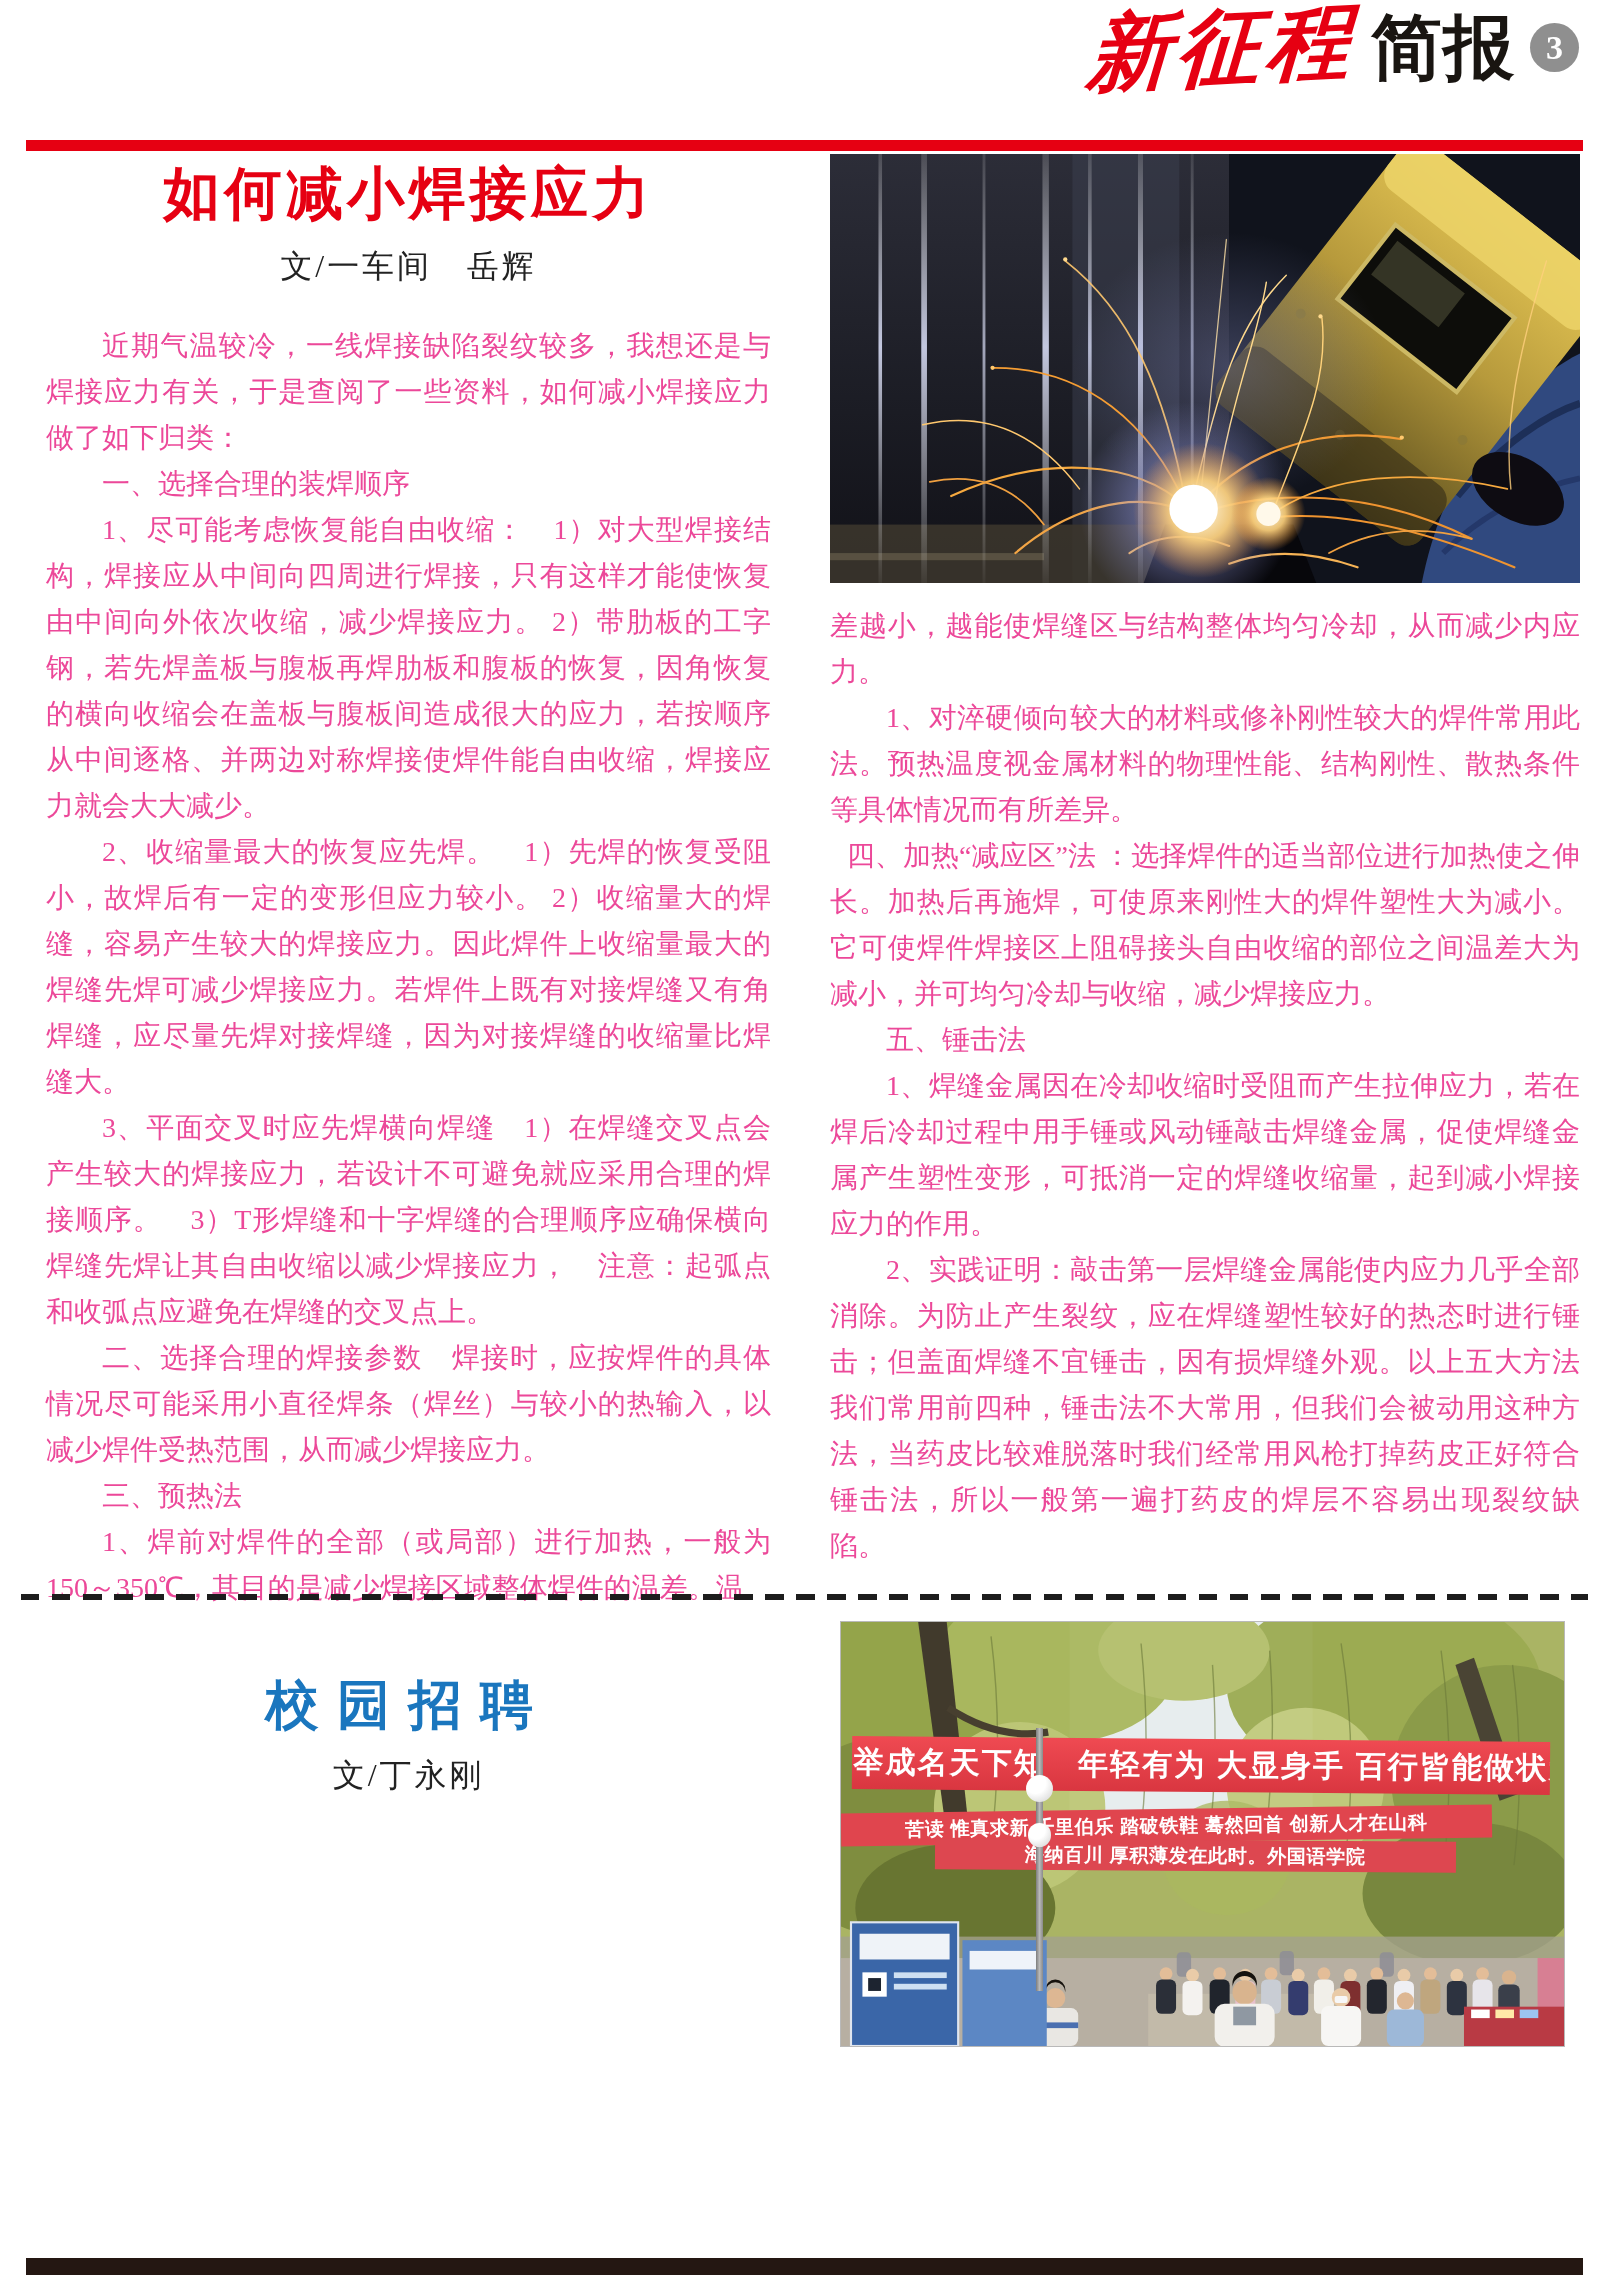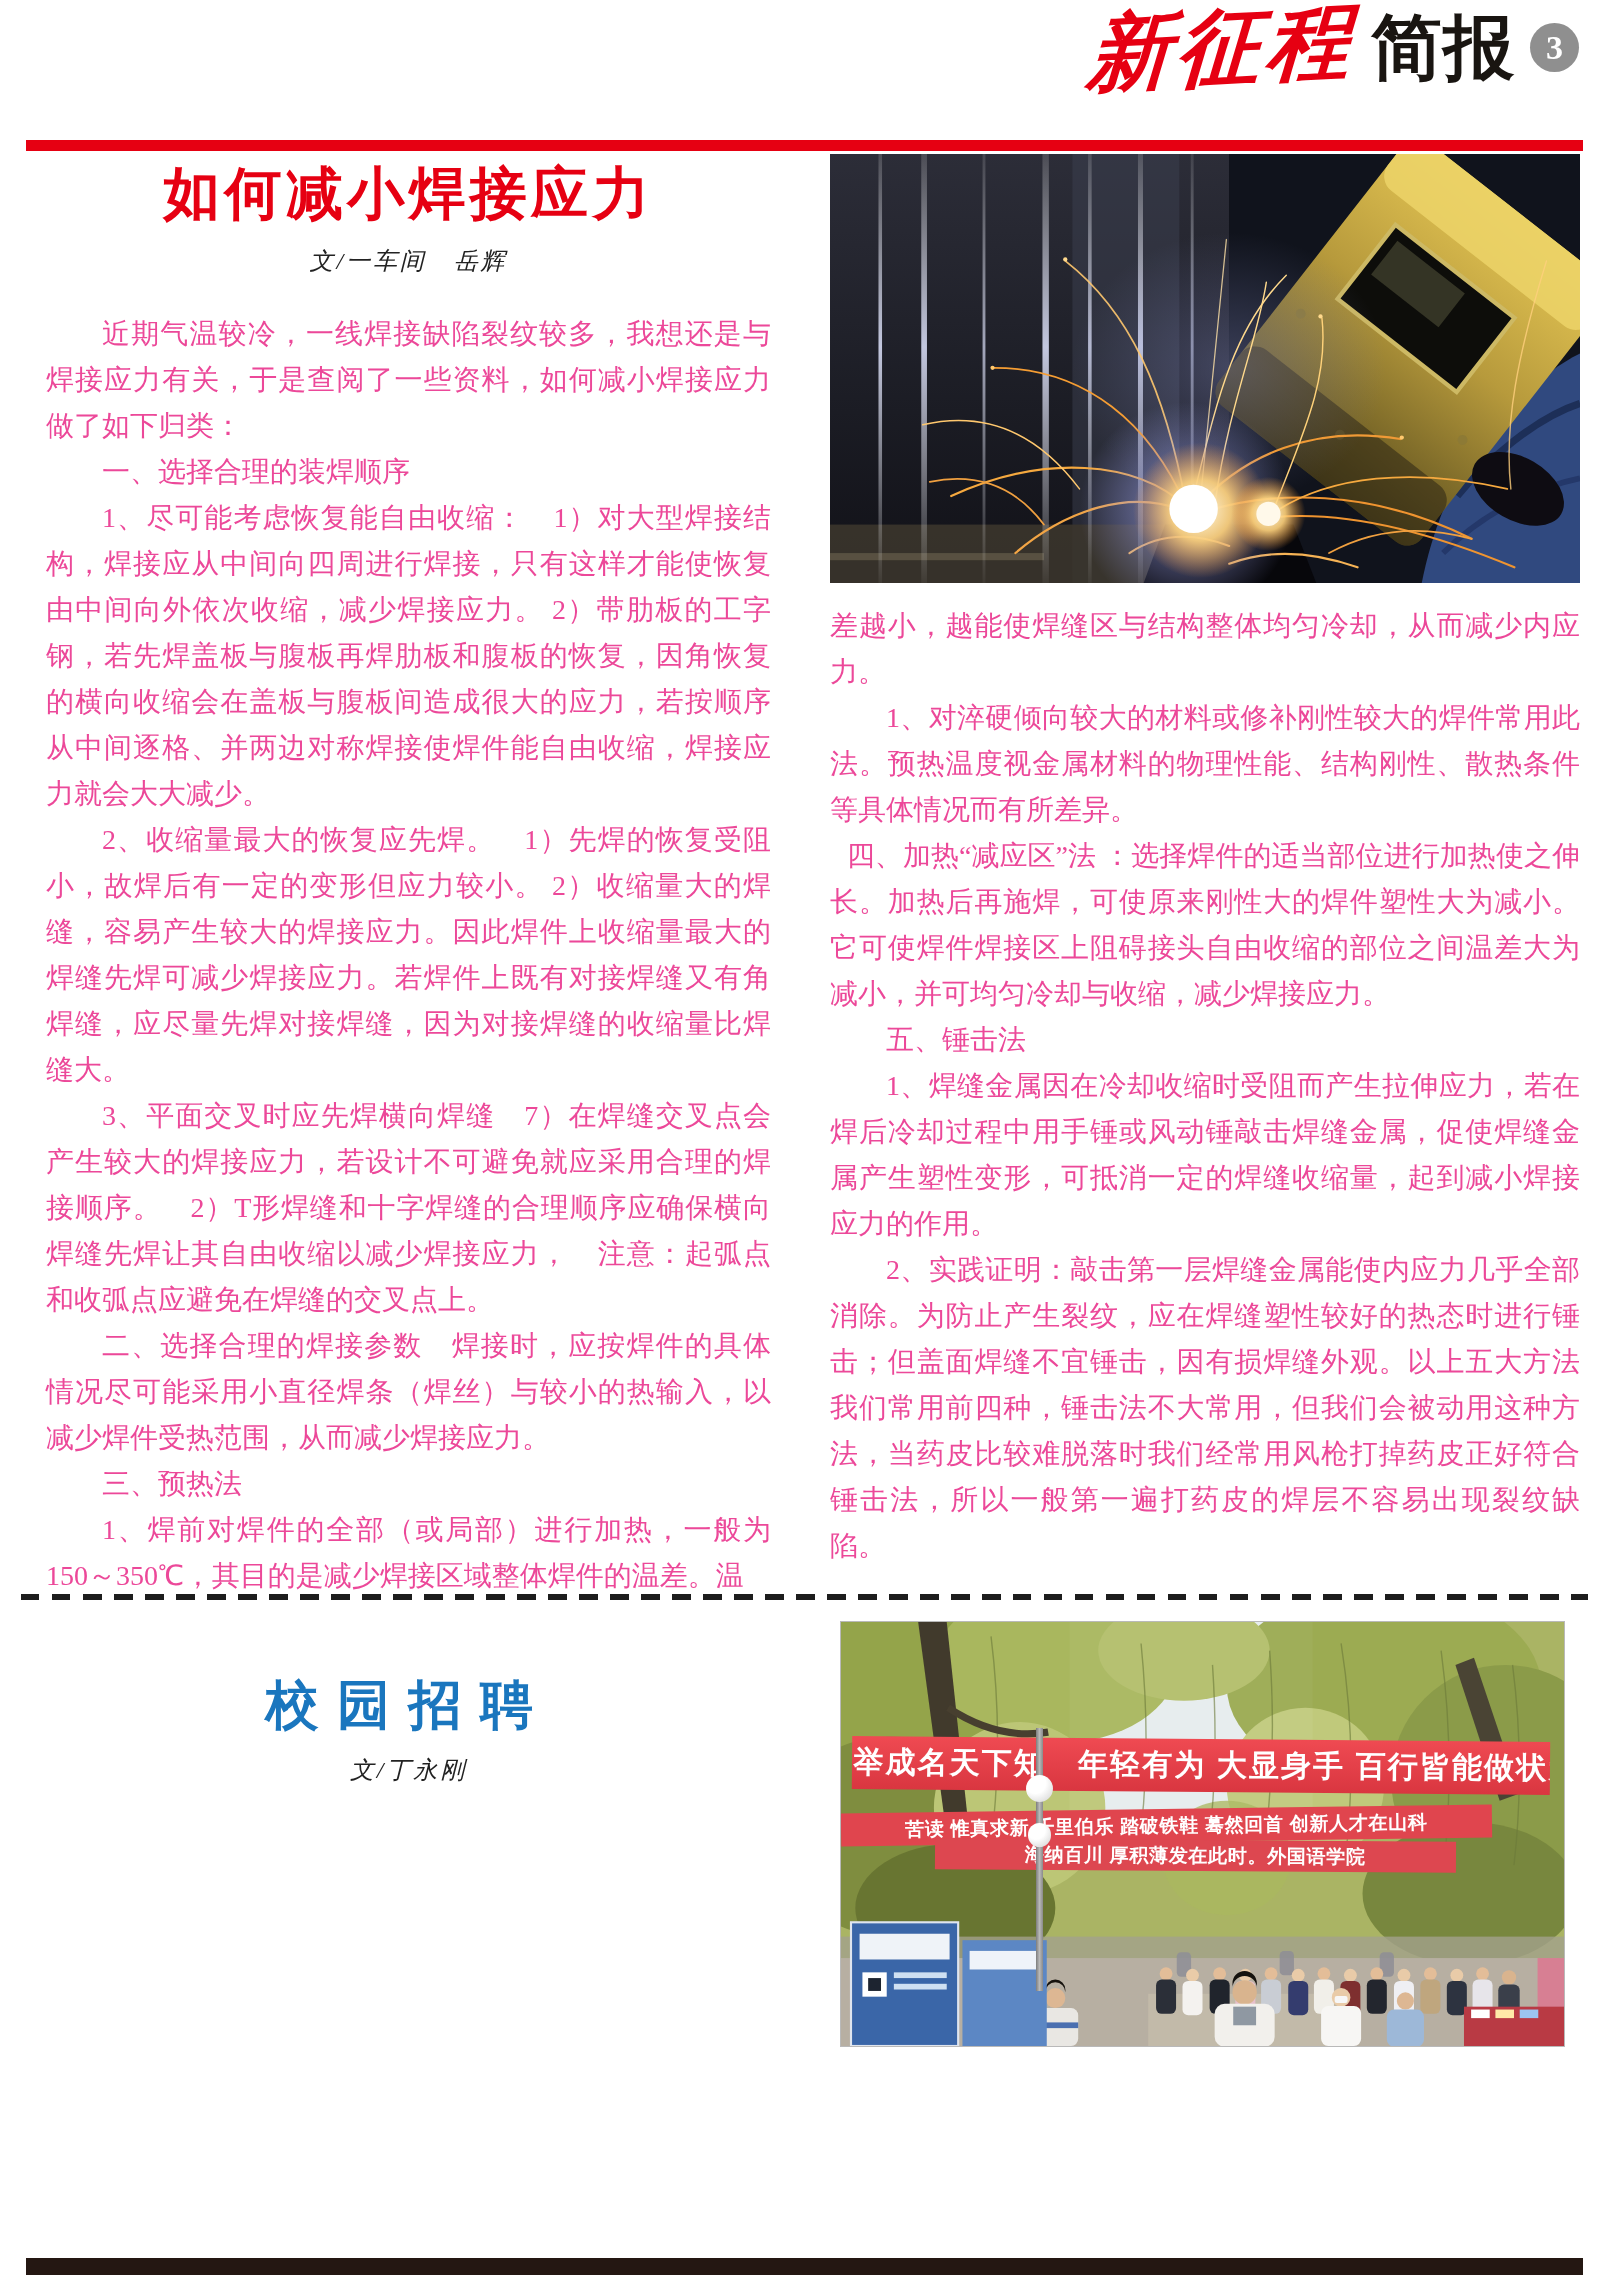--- a/index.html
+++ b/index.html
@@ -15,21 +15,21 @@
   .badge{width:49px;height:49px;border-radius:50%;background:#8f8f8f;color:#fff;
         display:flex;align-items:center;justify-content:center;font-size:34px;font-weight:bold;
         font-family:"Liberation Serif",serif;}
   .rule-red{position:absolute;left:26px;right:26px;top:140px;height:10.7px;background:#e60012;}
   
   .col-left{position:absolute;left:46px;width:725px;}
   .col-right{position:absolute;left:830px;width:750px;}
   h1.art-title{margin:0;text-align:center;font-family:"Liberation Sans",sans-serif;
         font-weight:bold;color:#e60012;font-size:57px;letter-spacing:4.3px;line-height:1.15;}
   h1.art-title.blue{color:#1a76be;letter-spacing:18.5px;font-size:53px;}
-  .byline{text-align:center;font-size:24px;color:#222;margin-top:18.5px;font-style:italic;
+  .byline{text-align:center;font-size:32px;color:#222;margin-top:18.5px;
         letter-spacing:2.9px;}
   .bodytext p{margin:0;font-size:28px;line-height:46px;text-align:justify;
         font-family:"Liberation Serif",serif;color:#ec4899;}
   .ind{text-indent:2em;} .ind-sm{text-indent:0.6em;} .noind{text-indent:0;}
   
   .divider{position:absolute;left:21.4px;right:21.4px;top:1594px;height:6.4px;
         background:repeating-linear-gradient(90deg,#1d1d1d 0 18.5px,transparent 18.5px 31px);}
   
   .photo-weld{position:absolute;left:830px;top:154px;width:750px;height:429px;
         background:#0b0c11;overflow:hidden;}
@@ -68,21 +68,21 @@
   <div class="rule-red"></div>
 
   <div class="col-left" style="top:161px;">
     <h1 class="art-title">如何减小焊接应力</h1>
     <div class="byline">文/一车间　岳辉</div>
     <div class="bodytext" style="margin-top:34px;">
       <p class="ind">近期气温较冷，一线焊接缺陷裂纹较多，我想还是与焊接应力有关，于是查阅了一些资料，如何减小焊接应力做了如下归类：</p>
       <p class="ind">一、选择合理的装焊顺序</p>
       <p class="ind">1、尽可能考虑恢复能自由收缩：　1）对大型焊接结构，焊接应从中间向四周进行焊接，只有这样才能使恢复由中间向外依次收缩，减少焊接应力。 2）带肋板的工字钢，若先焊盖板与腹板再焊肋板和腹板的恢复，因角恢复的横向收缩会在盖板与腹板间造成很大的应力，若按顺序从中间逐格、并两边对称焊接使焊件能自由收缩，焊接应力就会大大减少。</p>
       <p class="ind">2、收缩量最大的恢复应先焊。　1）先焊的恢复受阻小，故焊后有一定的变形但应力较小。 2）收缩量大的焊缝，容易产生较大的焊接应力。因此焊件上收缩量最大的焊缝先焊可减少焊接应力。若焊件上既有对接焊缝又有角焊缝，应尽量先焊对接焊缝，因为对接焊缝的收缩量比焊缝大。</p>
-      <p class="ind">3、平面交叉时应先焊横向焊缝　7）在焊缝交叉点会产生较大的焊接应力，若设计不可避免就应采用合理的焊接顺序。　2）T形焊缝和十字焊缝的合理顺序应确保横向焊缝先焊让其自由收缩以减少焊接应力，　注意：起弧点和收弧点应避免在焊缝的交叉点上。</p>
+      <p class="ind">3、平面交叉时应先焊横向焊缝　1）在焊缝交叉点会产生较大的焊接应力，若设计不可避免就应采用合理的焊接顺序。　3）T形焊缝和十字焊缝的合理顺序应确保横向焊缝先焊让其自由收缩以减少焊接应力，　注意：起弧点和收弧点应避免在焊缝的交叉点上。</p>
       <p class="ind">二、选择合理的焊接参数　焊接时，应按焊件的具体情况尽可能采用小直径焊条（焊丝）与较小的热输入，以减少焊件受热范围，从而减少焊接应力。</p>
       <p class="ind">三、预热法</p>
       <p class="ind">1、焊前对焊件的全部（或局部）进行加热，一般为150～350℃，其目的是减少焊接区域整体焊件的温差。温</p>
     </div>
   </div>
 
   <div class="photo-weld">
     <svg viewBox="0 0 1052 602" preserveAspectRatio="none">
       <defs>
         <linearGradient id="wall" x1="0" y1="0" x2="0" y2="1">

